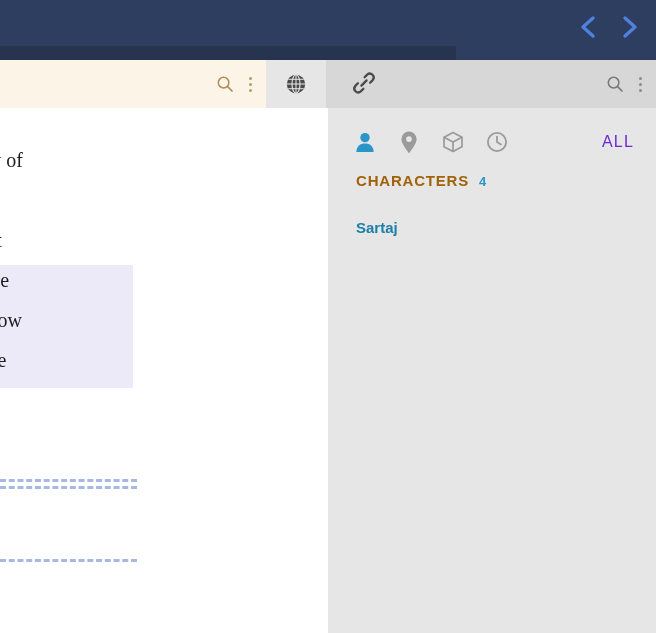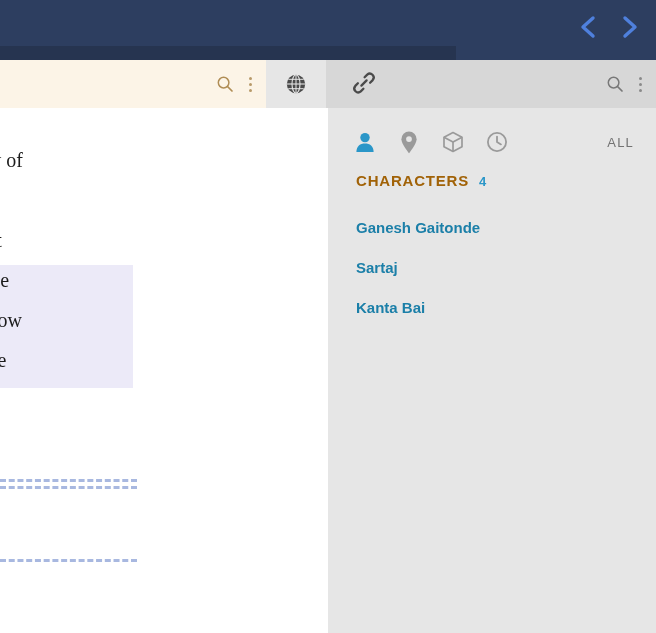--- a/index.html
+++ b/index.html
@@ -85,22 +85,22 @@
     background:#e6e6e6;
   }
   .filter-row {
     position:absolute; left:0; top:14px; width:328px; height:40px;
     display:flex; align-items:center; padding:0 22px 0 26px;
   }
   .filter-icons { display:flex; align-items:center; gap:22px; }
   .filter-icon { width:22px; height:24px; display:flex; align-items:center;
                  justify-content:center; cursor:pointer; }
   .all-label {
-    margin-left:auto; font-size:13px; letter-spacing:1.2px;
-    color:#737373; cursor:pointer;
+    margin-left:auto; font-size:16px; letter-spacing:1.2px;
+    color:#6d28d9; cursor:pointer;
   }
   .section-head {
     position:absolute; left:28px; top:64px;
     display:flex; align-items:baseline; gap:10px;
   }
   .section-title {
     font-size:15px; font-weight:bold; letter-spacing:0.8px; color:#a16207;
   }
   .section-count { font-size:13px; color:#2a96c8; font-weight:bold; }
   .entity-list { position:absolute; left:28px; top:100px; width:280px; }
@@ -247,19 +247,17 @@
 
       <span class="all-label">ALL</span>
     </div>
 
     <div class="section-head">
       <span class="section-title">CHARACTERS</span>
       <span class="section-count">4</span>
     </div>
 
     <div class="entity-list">
-      <div class="entity">Ganesh Gaitonde</div>
       <div class="entity">Sartaj</div>
-      <div class="entity">Kanta Bai</div>
     </div>
 
   </div>
 </div>
 
 </body></html>

